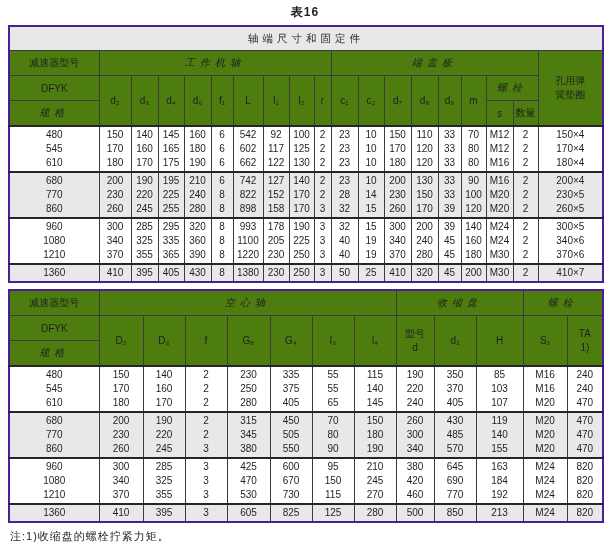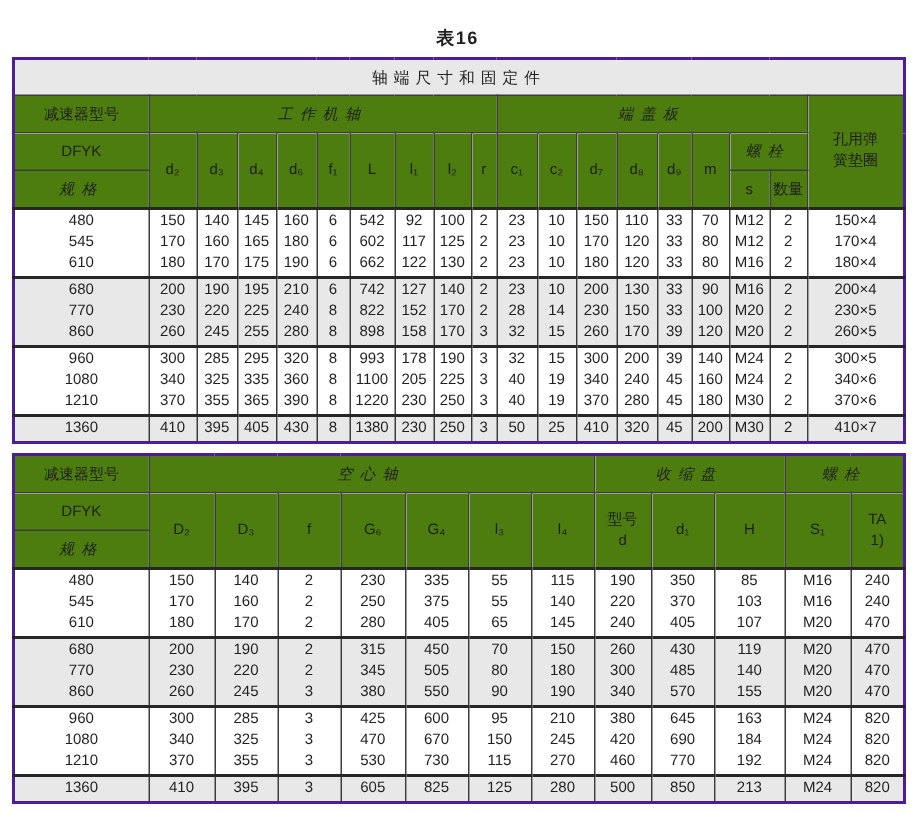--- a/index.html
+++ b/index.html
@@ -1,21 +1,21 @@
 <!DOCTYPE html>
 <html><head>
 <meta charset="utf-8">
 <style>
   html,body { margin:0; padding:0; background:#ffffff; }
   body {
     width:610px; height:559px; overflow:hidden;
     font-family:"Liberation Sans","DejaVu Sans",sans-serif;
     color:#1f1f1f;
   }
-  .page { padding:16px 8px 0 8px; }
+  .page { padding:3px 8px 0 8px; }
   .title {
     text-align:center; font-size:12px; font-weight:bold;
     letter-spacing:1px; margin:1px 0 4px 0;
   }
   table {
     border-collapse:collapse; table-layout:fixed; width:594px;
     border:2px solid #4c1d95; margin:0 0 6px 0;
   }
   td {
     border:1px solid #3c3c3c; text-align:center; vertical-align:middle;
@@ -738,14 +738,15 @@
           <td>
             <div>M24</div>
           </td>
           <td>
             <div>820</div>
           </td>
         </tr>
       </tbody>
   </table>
 
+  <div class="note">注:1)收缩盘的螺栓拧紧力矩。</div>
 
 </div>
 
 </body></html>

